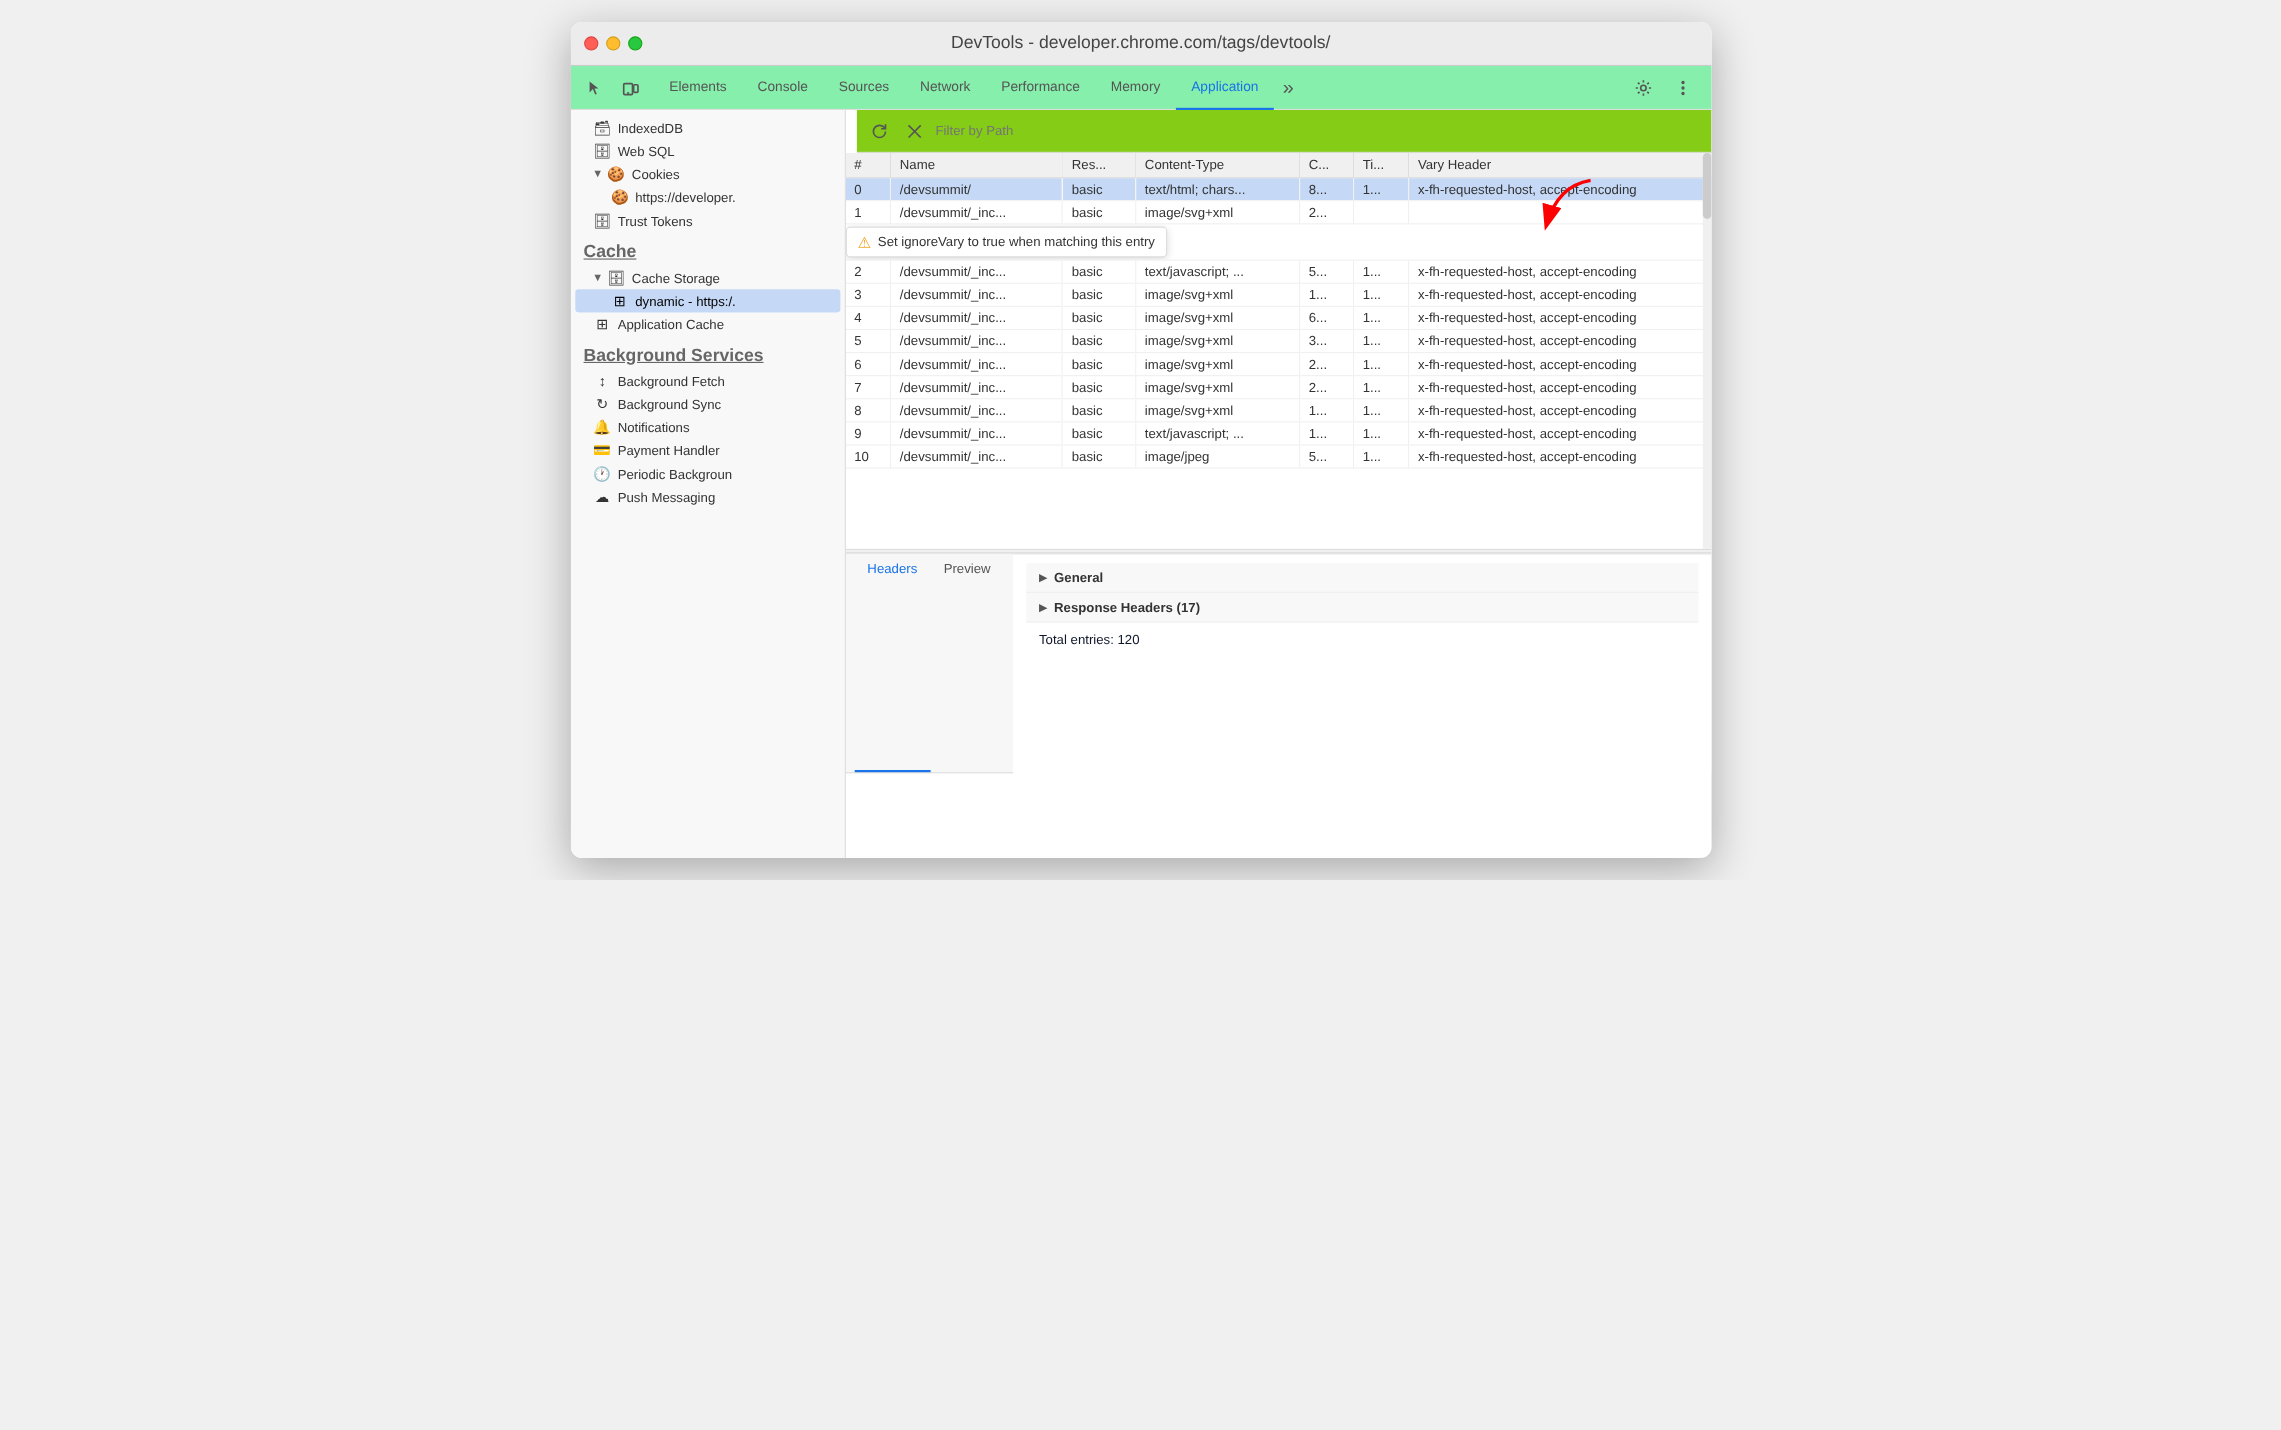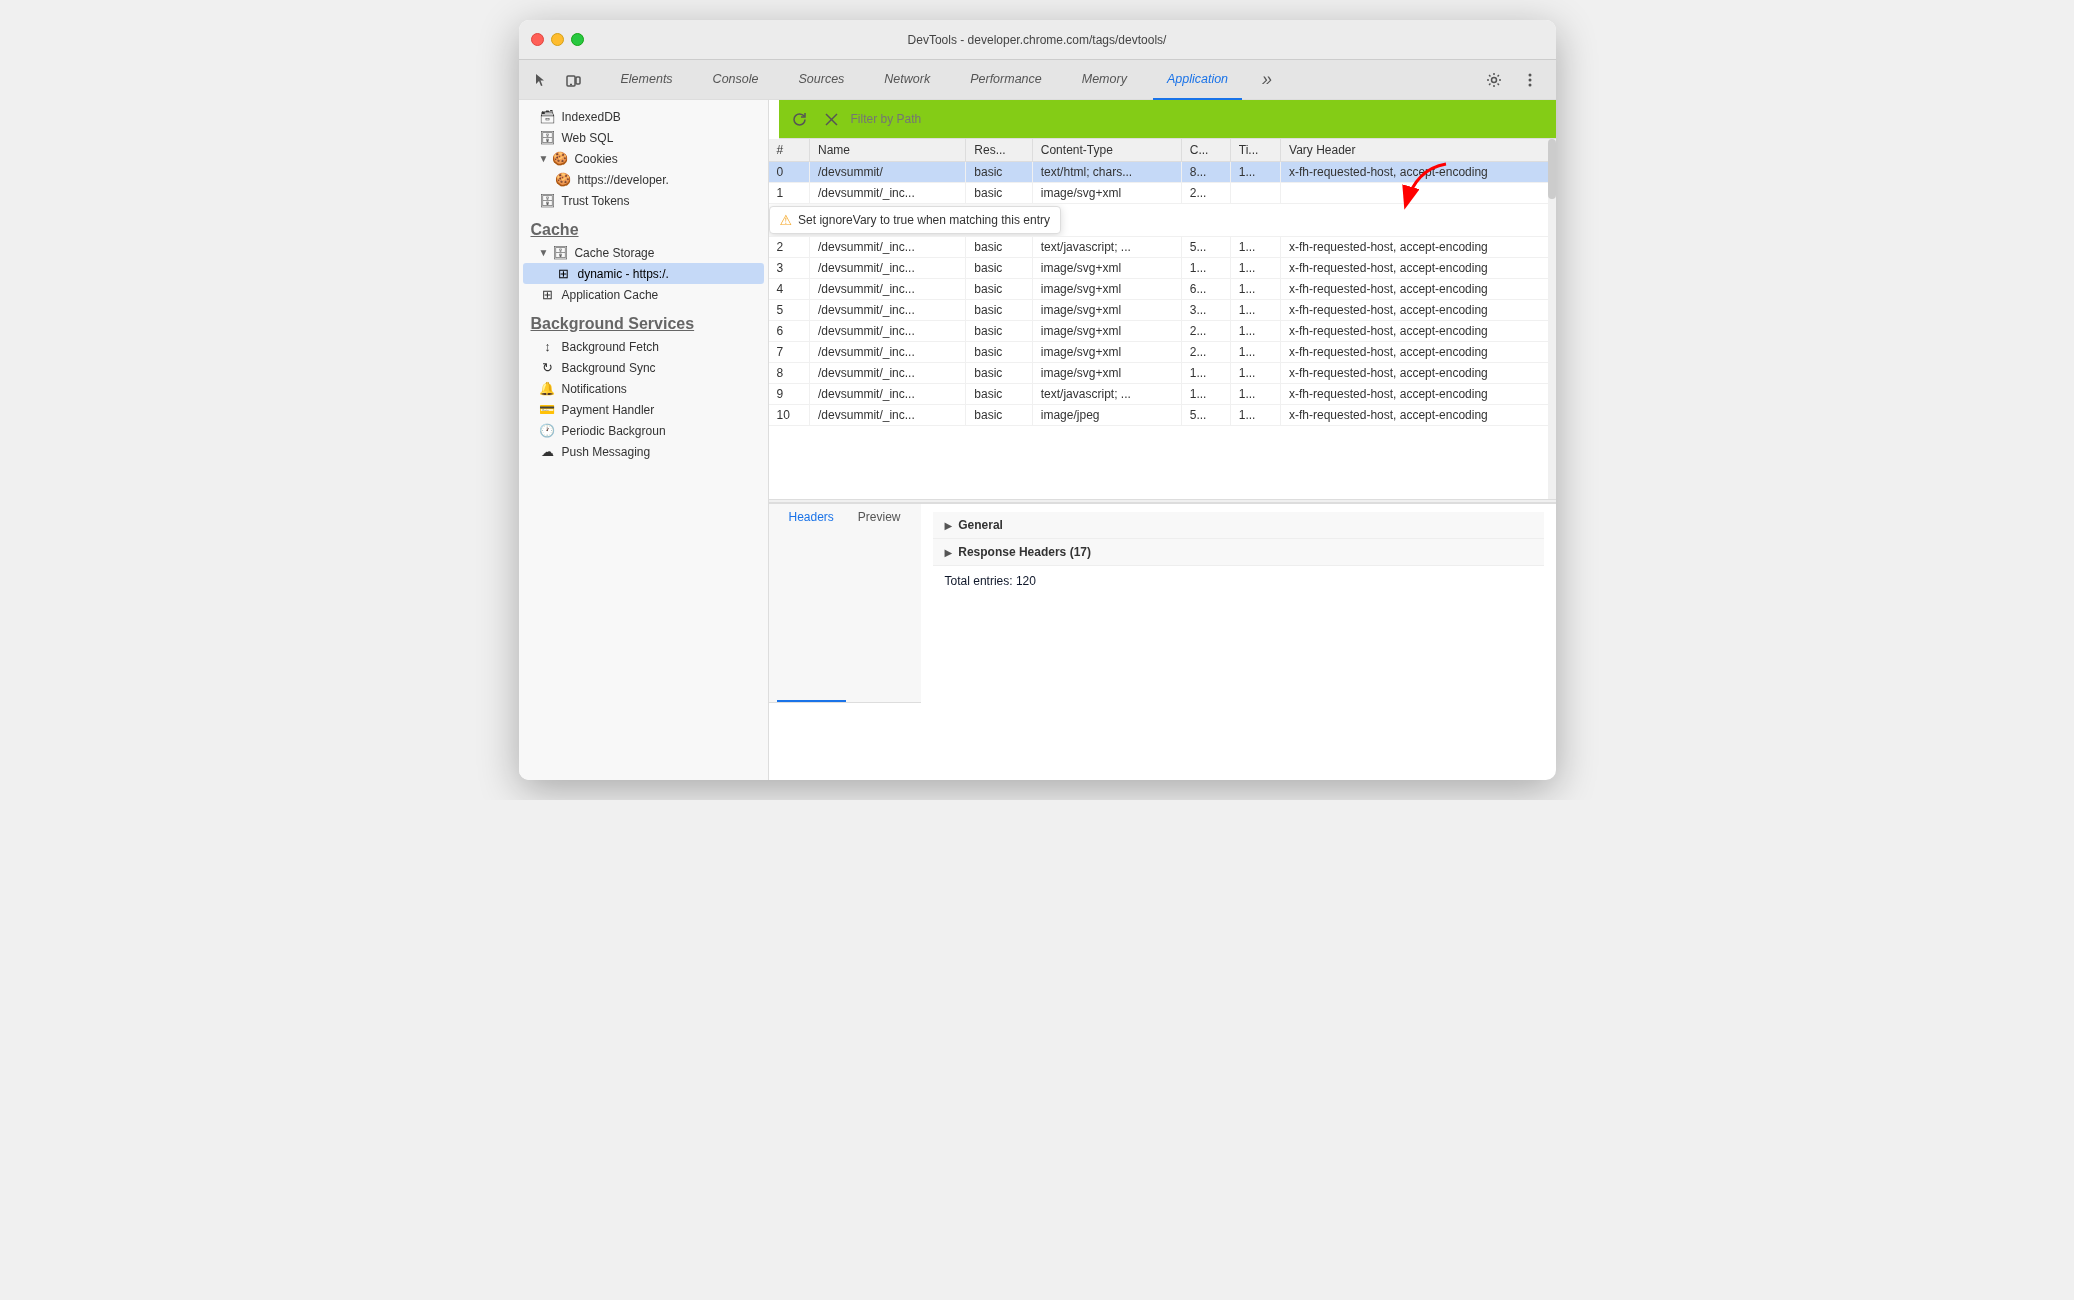--- a/index.html
+++ b/index.html
@@ -36,33 +36,32 @@
       height: 13px;
       border-radius: 50%;
     }
     .tl-red { background: #ff5f57; border: 1px solid #e0443e; }
     .tl-yellow { background: #febc2e; border: 1px solid #d4a017; }
     .tl-green { background: #28c840; border: 1px solid #14a515; }
     .title-text {
       position: absolute;
       left: 50%;
       transform: translateX(-50%);
-      font-size: 12px;
+      font-size: 16px;
       color: #444;
     }
     
     .tab-bar {
-      background: #e5e5e5;
+      background: #86efac;
       border-bottom: 1px solid #ddd;
       display: flex;
       align-items: center;
       height: 40px;
       padding: 0 8px;
-      gap: 12px;
-      font-style: italic;
+      gap: 0;
     }
     .tab-tools {
       display: flex;
       gap: 4px;
       margin-right: 8px;
     }
     .tool-btn {
       width: 28px;
       height: 28px;
       border: none;

